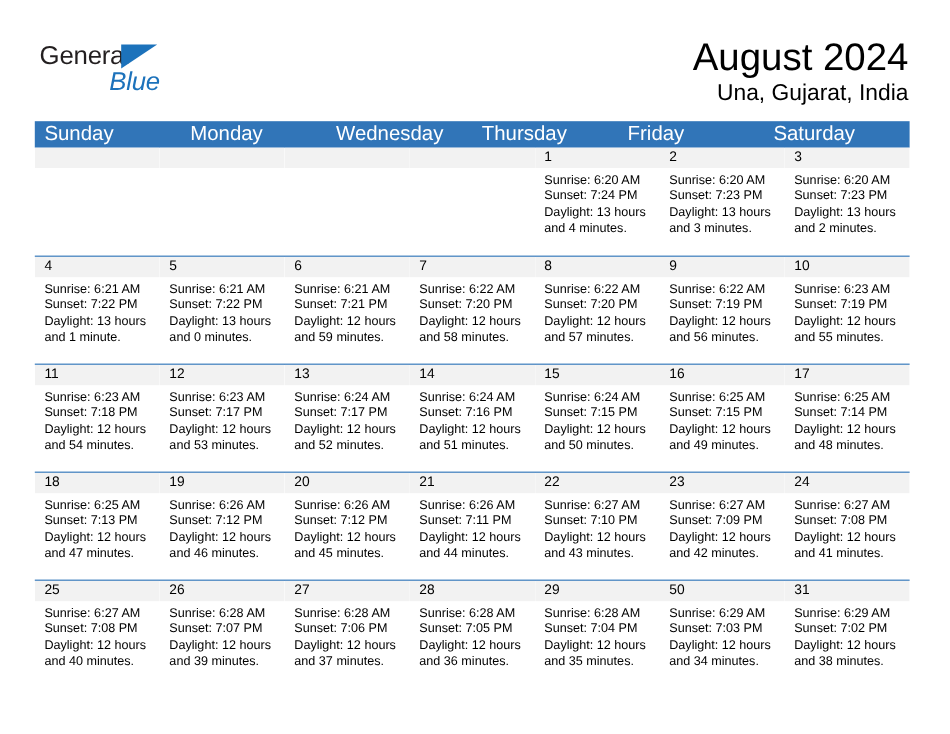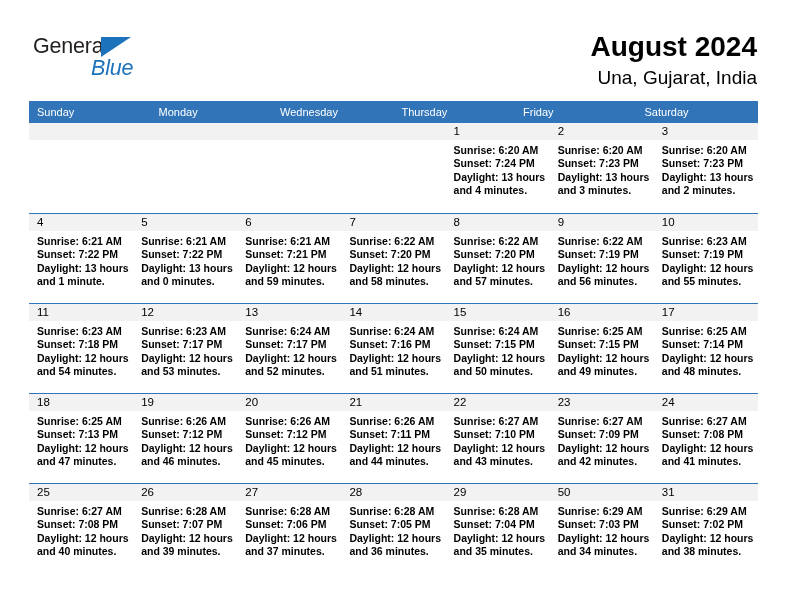--- a/index.html
+++ b/index.html
@@ -67,24 +67,24 @@
     font-style: italic;
   }
 
   .title-block {
     position: absolute;
     right: 35px;
     top: 30px;
     text-align: right;
   }
   .cal-title {
-    font-size: 28px;
+    font-size: 32px;
     line-height: 34px;
     color: #000;
-    font-weight: bold;
+    font-weight: normal;
     margin: 0;
     white-space: nowrap;
   }
   .cal-subtitle {
     font-size: 19px;
     line-height: 20px;
     color: #000;
     margin: 4px 0 0 0;
     white-space: nowrap;
   }
@@ -101,21 +101,21 @@
     display: flex;
     width: 729px;
     height: 22px;
     background: #3175b8;
   }
   .dow-cell {
     flex: 1 1 0;
     box-sizing: border-box;
     padding-left: 8px;
     color: #ffffff;
-    font-size: 11px;
+    font-size: 17px;
     line-height: 22px;
     white-space: nowrap;
     overflow: hidden;
   }
 
   .week-row {
     display: flex;
     width: 729px;
     height: 90px;
     border-top: 1.5px solid #3175b8;
@@ -143,21 +143,20 @@
   }
   .day-cell.empty .day-num-band {
     background: #f2f2f2;
   }
 
   .day-body {
     padding: 4px 6px 0 8px;
     font-size: 10.5px;
     line-height: 13.4px;
     color: #000;
-    font-weight: bold;
   }
   .day-body div {
     white-space: nowrap;
   }
 </style>
 </head>
 <body>
 
 <div class="page">
 

